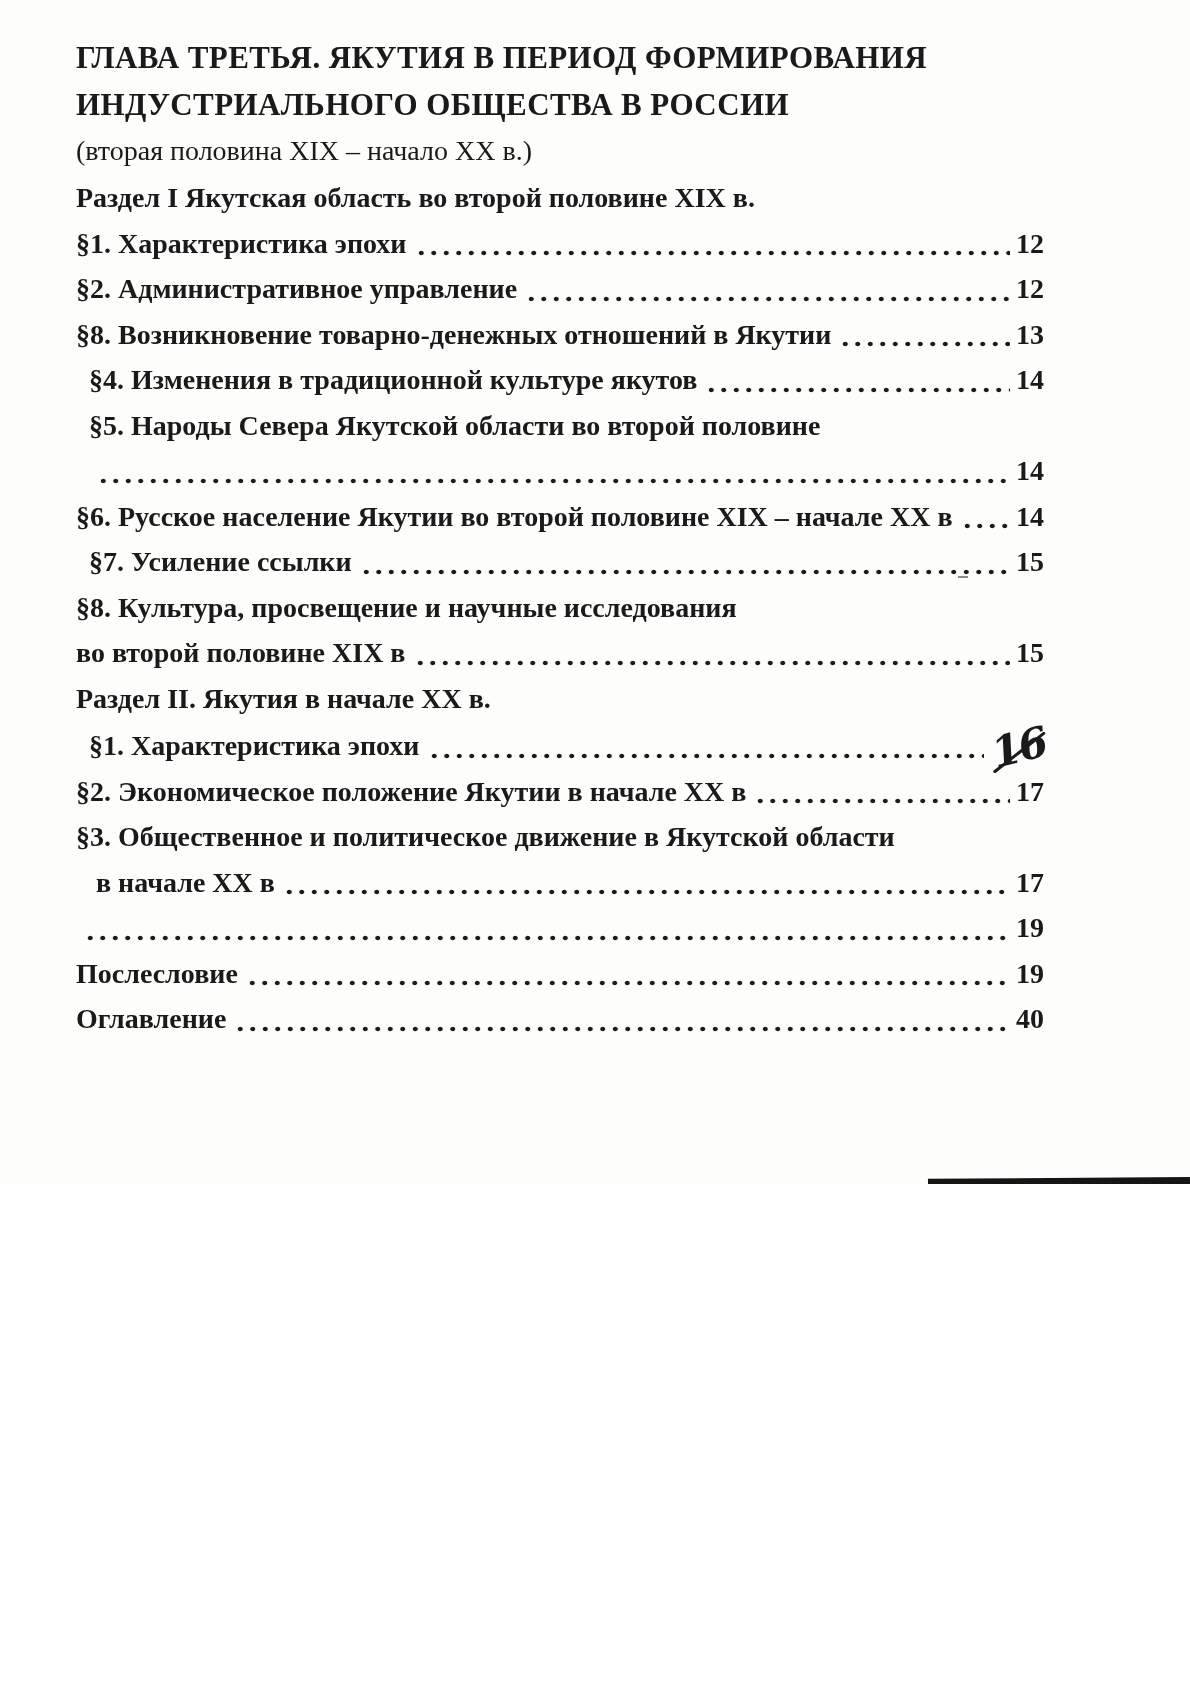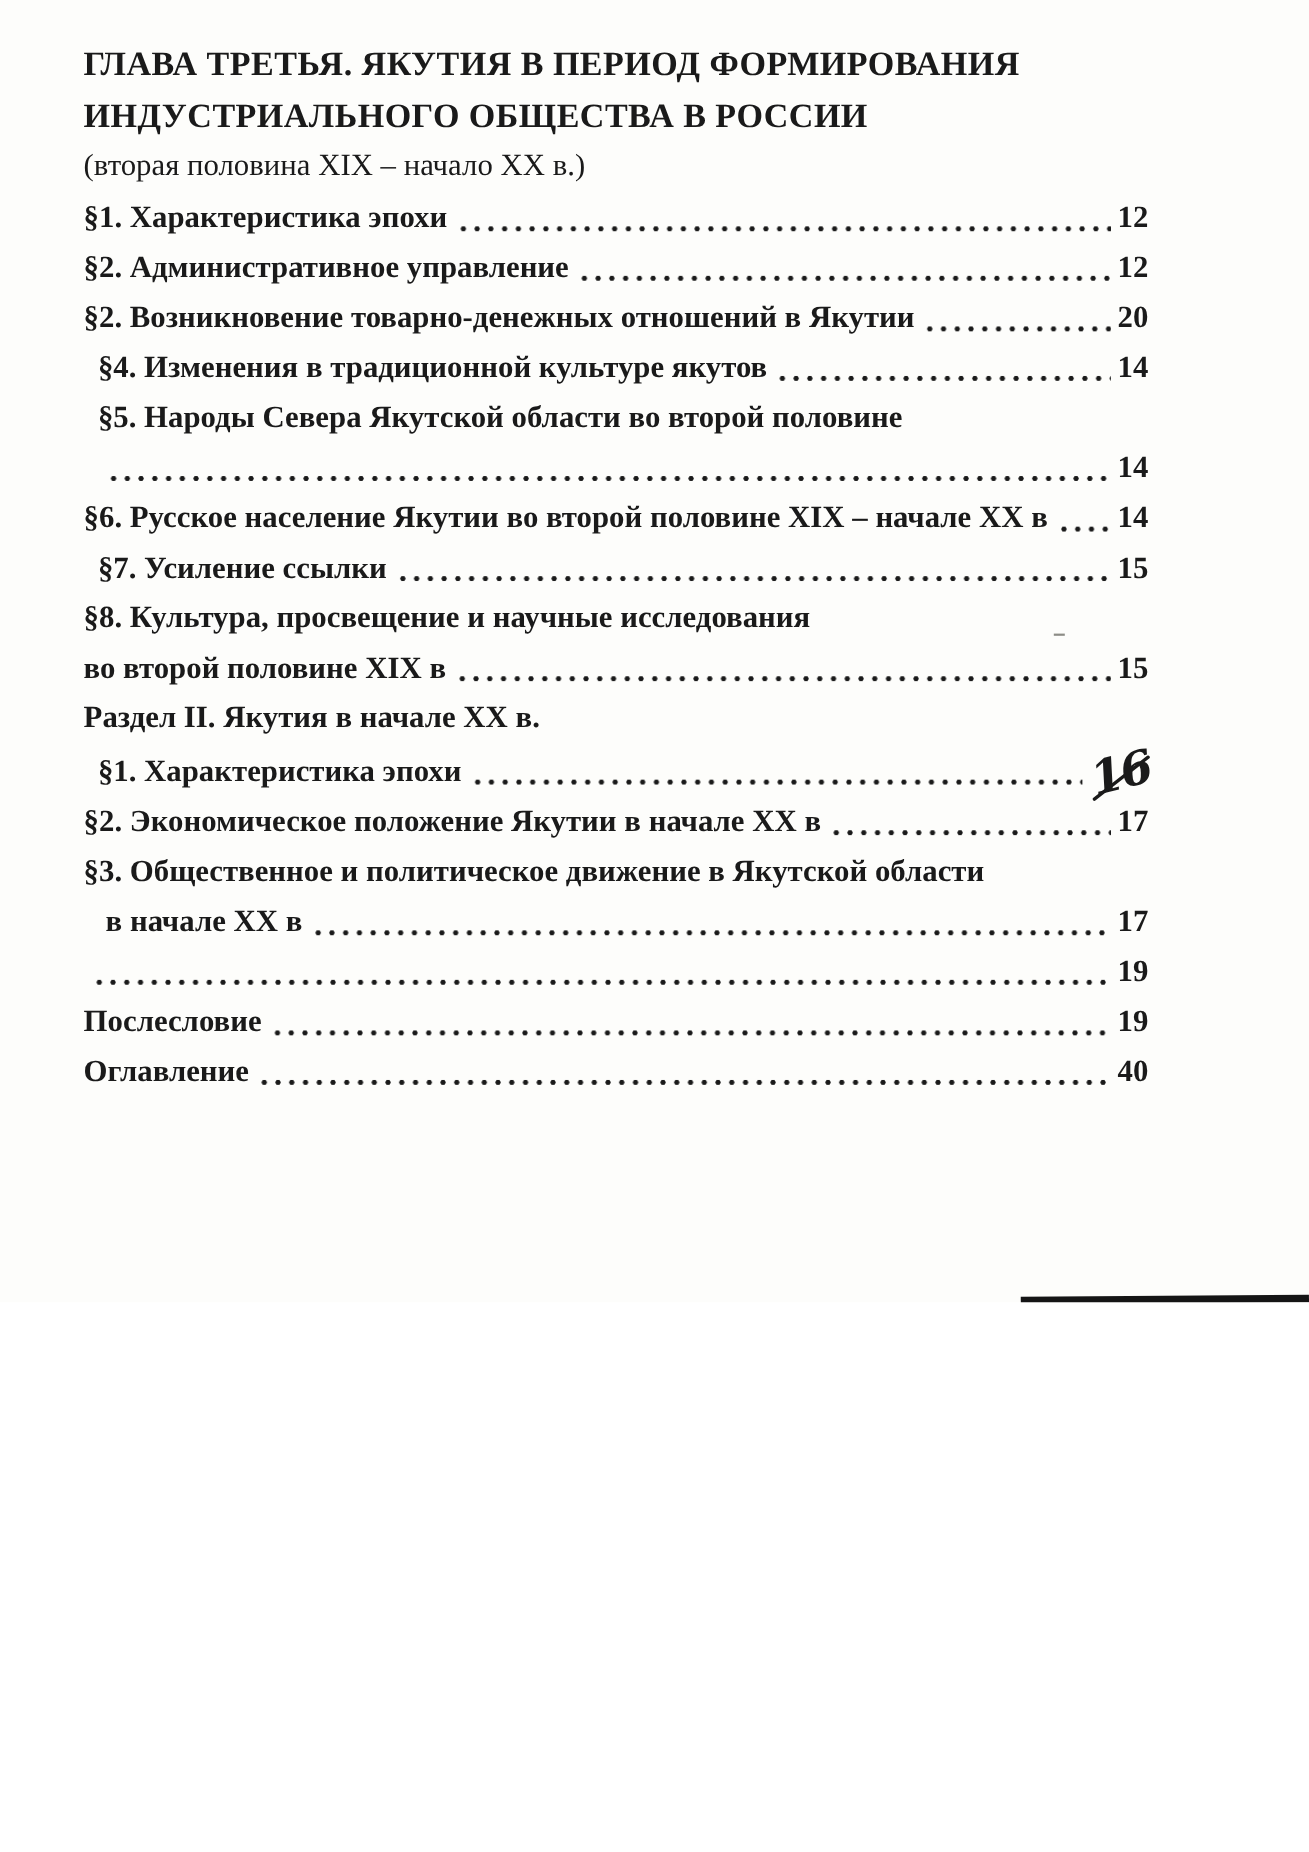--- a/index.html
+++ b/index.html
@@ -142,33 +142,36 @@
 </head>
 <body>
 
 <div class="page">
   <div class="content">
     <div class="heading-line">ГЛАВА ТРЕТЬЯ. ЯКУТИЯ В ПЕРИОД ФОРМИРОВАНИЯ</div>
     <div class="heading-line">ИНДУСТРИАЛЬНОГО ОБЩЕСТВА В РОССИИ</div>
     <div class="subtitle">(вторая половина XIX – начало XX в.)</div>
     <div id="toc-list">
         <div class="toc-line indent-0">
+          <span class="toc-text">Раздел I Якутская область во второй половине XIX в.</span>
+        </div>
+        <div class="toc-line indent-0">
           <span class="toc-text">§1. Характеристика эпохи</span>
           <span class="leader"></span>
           <span class="page-num">12</span>
         </div>
         <div class="toc-line indent-0">
           <span class="toc-text">§2. Административное управление</span>
           <span class="leader"></span>
           <span class="page-num">12</span>
         </div>
         <div class="toc-line indent-0">
-          <span class="toc-text">§2. Возникновение товарно-денежных отношений в Якутии</span>
-          <span class="leader"></span>
-          <span class="page-num">20</span>
+          <span class="toc-text">§8. Возникновение товарно-денежных отношений в Якутии</span>
+          <span class="leader"></span>
+          <span class="page-num">13</span>
         </div>
         <div class="toc-line indent-1">
           <span class="toc-text">§4. Изменения в традиционной культуре якутов</span>
           <span class="leader"></span>
           <span class="page-num">14</span>
         </div>
         <div class="toc-line indent-1">
           <span class="toc-text">§5. Народы Севера Якутской области во второй половине</span>
         </div>
         <div class="toc-line indent-1">

